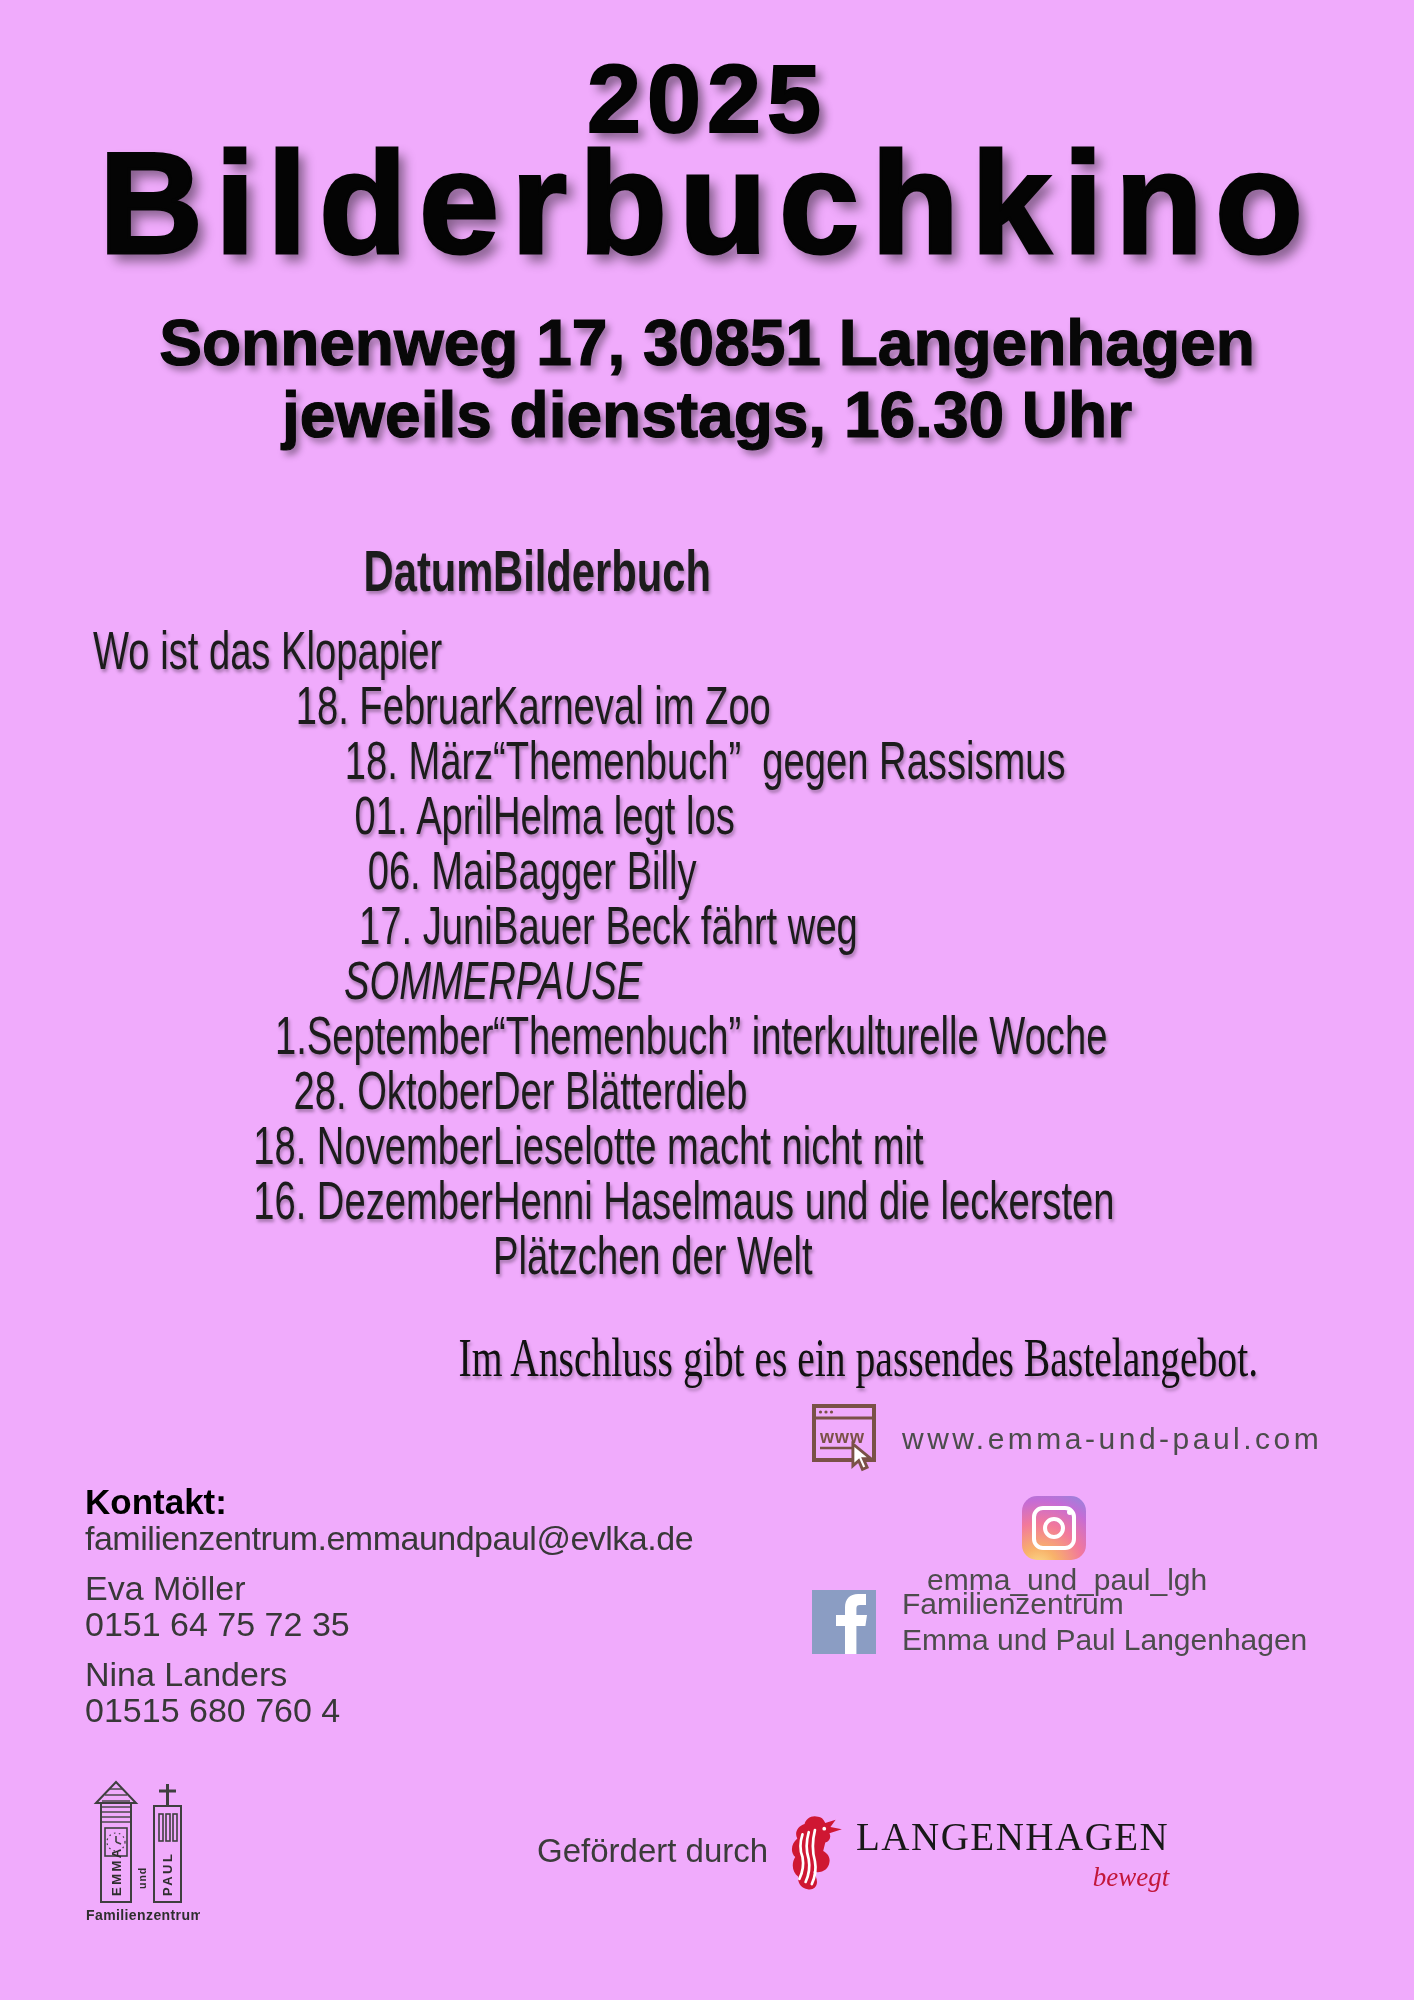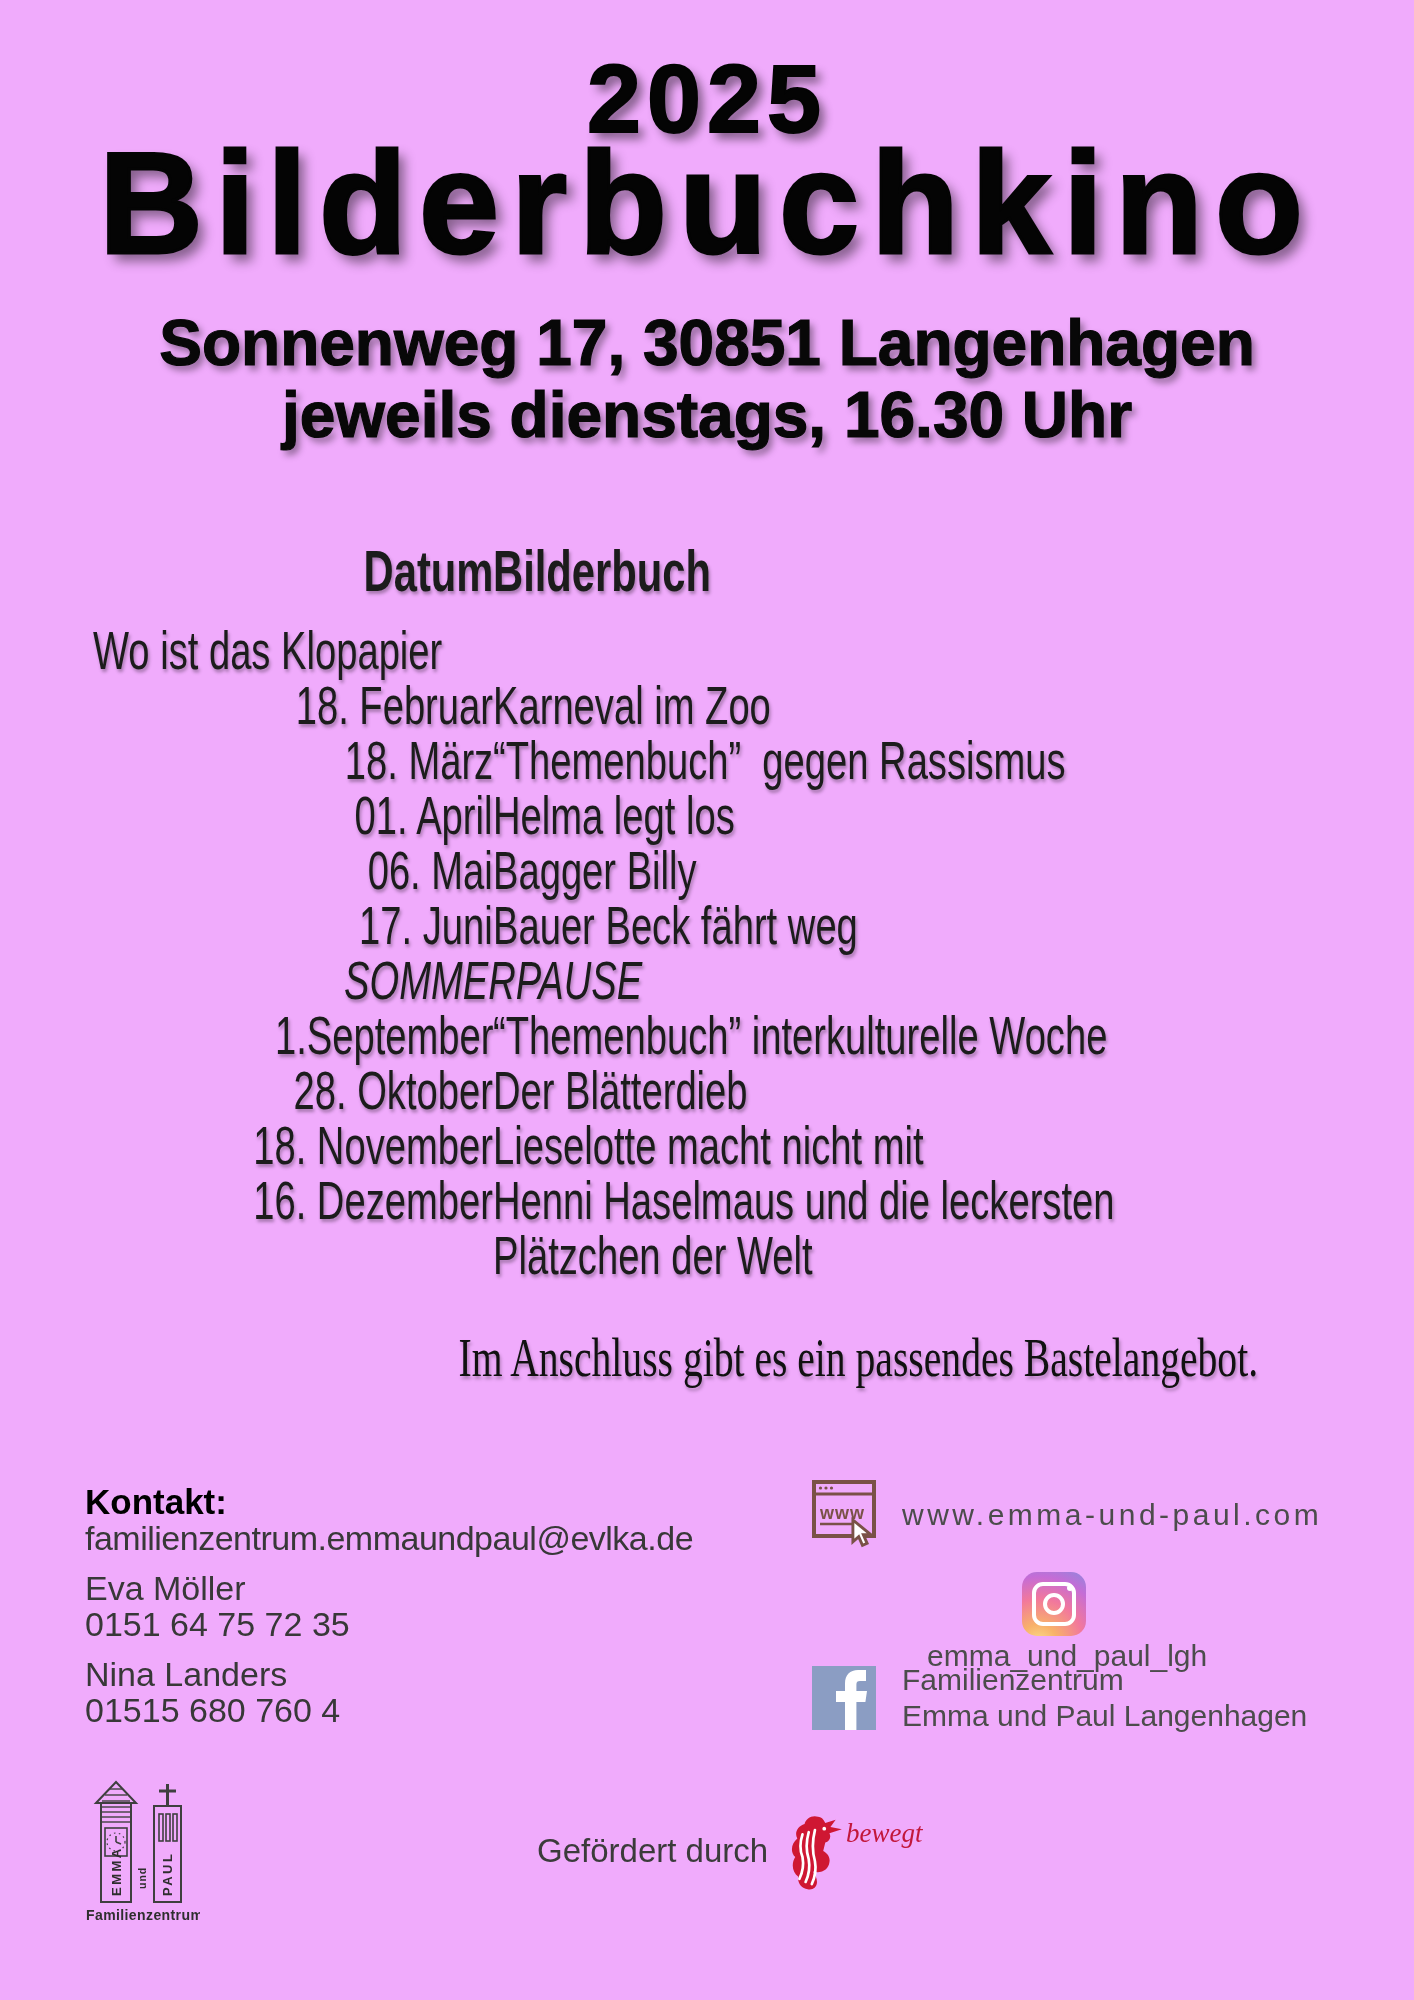--- a/index.html
+++ b/index.html
@@ -39,21 +39,21 @@
   
   .note{position:absolute;top:1330px;left:0;width:100%;text-align:right;
     font-size:55px;line-height:55px;color:#111;text-shadow:2px 3px 4px rgba(0,0,0,0.28);font-family:Liberation Serif, serif;}
   
   .contact{position:absolute;left:85px;top:1484px;font-size:34px;line-height:36px;color:#383838;}
   .contact .kontakt{font-weight:bold;font-size:35px;color:#000;}
   .contact p{margin:0;}
   .contact .grp{margin-top:14px;}
   .contact .email{letter-spacing:-0.5px;}
   
-  .social{position:absolute;left:812px;top:1480px;}
+  .social{position:absolute;left:812px;top:1404px;}
   .social .srow2{display:flex;align-items:center;margin-bottom:0;}
   .social .icon-box{width:66px;flex:0 0 66px;margin-right:24px;}
   .social .label{font-size:30px;line-height:36px;color:#4c4c4c;}
   .label-web{letter-spacing:3.5px;}
   .row-web{height:70px;}
   .row-insta{margin-top:22px;height:66px;flex-direction:column;}
   .row-fb{margin-top:26px;height:68px;}
   .ig-icon{width:64px;height:64px;border-radius:15px;position:relative;
     background:radial-gradient(circle at 26% 112%, var(--instagram-gradient-end,#fbe08e) 0%, #f8b26a 22%,
       var(--instagram-gradient-mid,#f2789c) 52%, #c56cd6 78%, var(--instagram-gradient-start,#8f88dd) 100%);}
@@ -238,17 +238,18 @@
     <svg width="58" height="78" viewBox="0 0 56 74">
       <path d="M29 1C23 -1 17 3 16 8C9 10 6 17 9 22C3 27 2 35 7 40C3 46 4 55 10 59C9 65 13 70 19 71C24 72 28 69 28 64C28 60 26 57 24 54C33 56 39 52 40 45C41 40 38 36 34 34L36 26C40 25 42 21 40 17L52 13L41 11L46 4L36 7C34 3 32 1 29 1Z" fill="var(--lion-red,#cf1733)"></path>
       <g stroke="#ffffff" stroke-width="2.6" fill="none" stroke-linecap="round">
         <path d="M14 18 Q10 30 14 40 Q16 51 11 61"></path>
         <path d="M20 16 Q16 30 20 42 Q22 53 17 64"></path>
         <path d="M26 14 Q22 30 26 44 Q28 55 23 66"></path>
       </g>
       <circle cx="35" cy="12.5" r="1.8" fill="#ffffff"></circle>
     </svg>
     <div>
+      <div class="cityname">LANGENHAGEN</div>
       <div class="tagline">bewegt</div>
     </div>
   </div>
 
 </div>
 
 </body></html>

